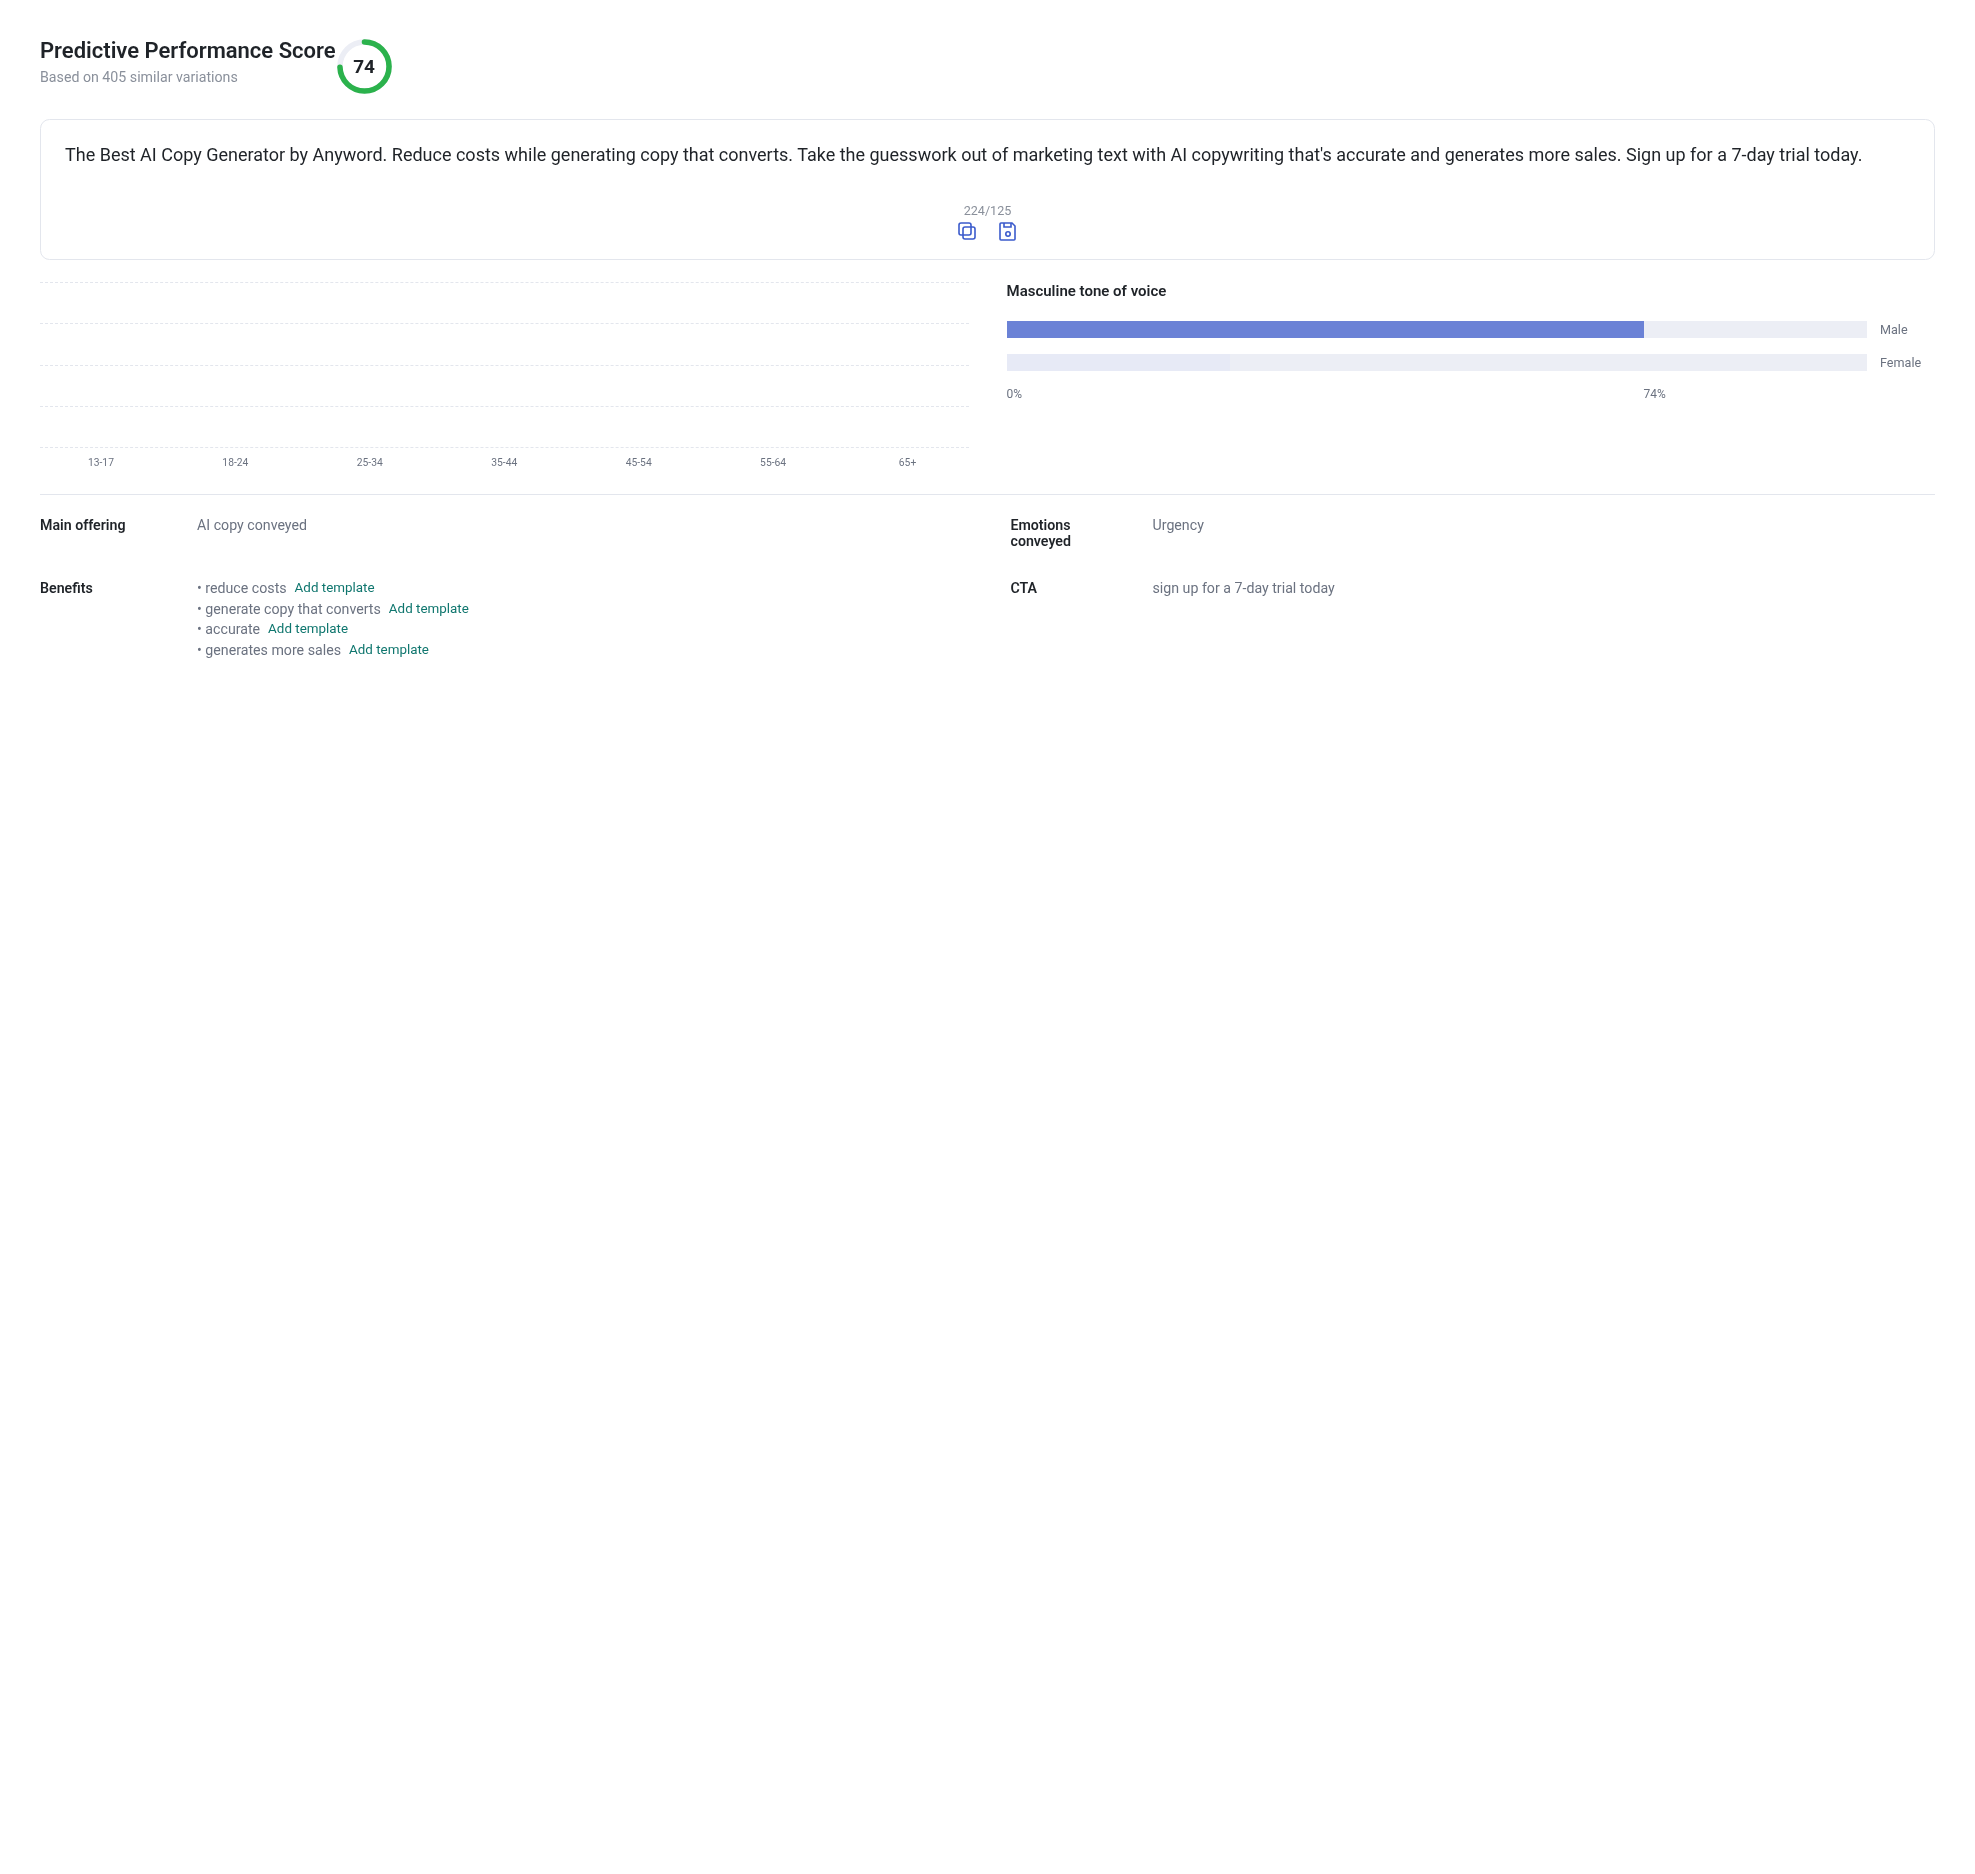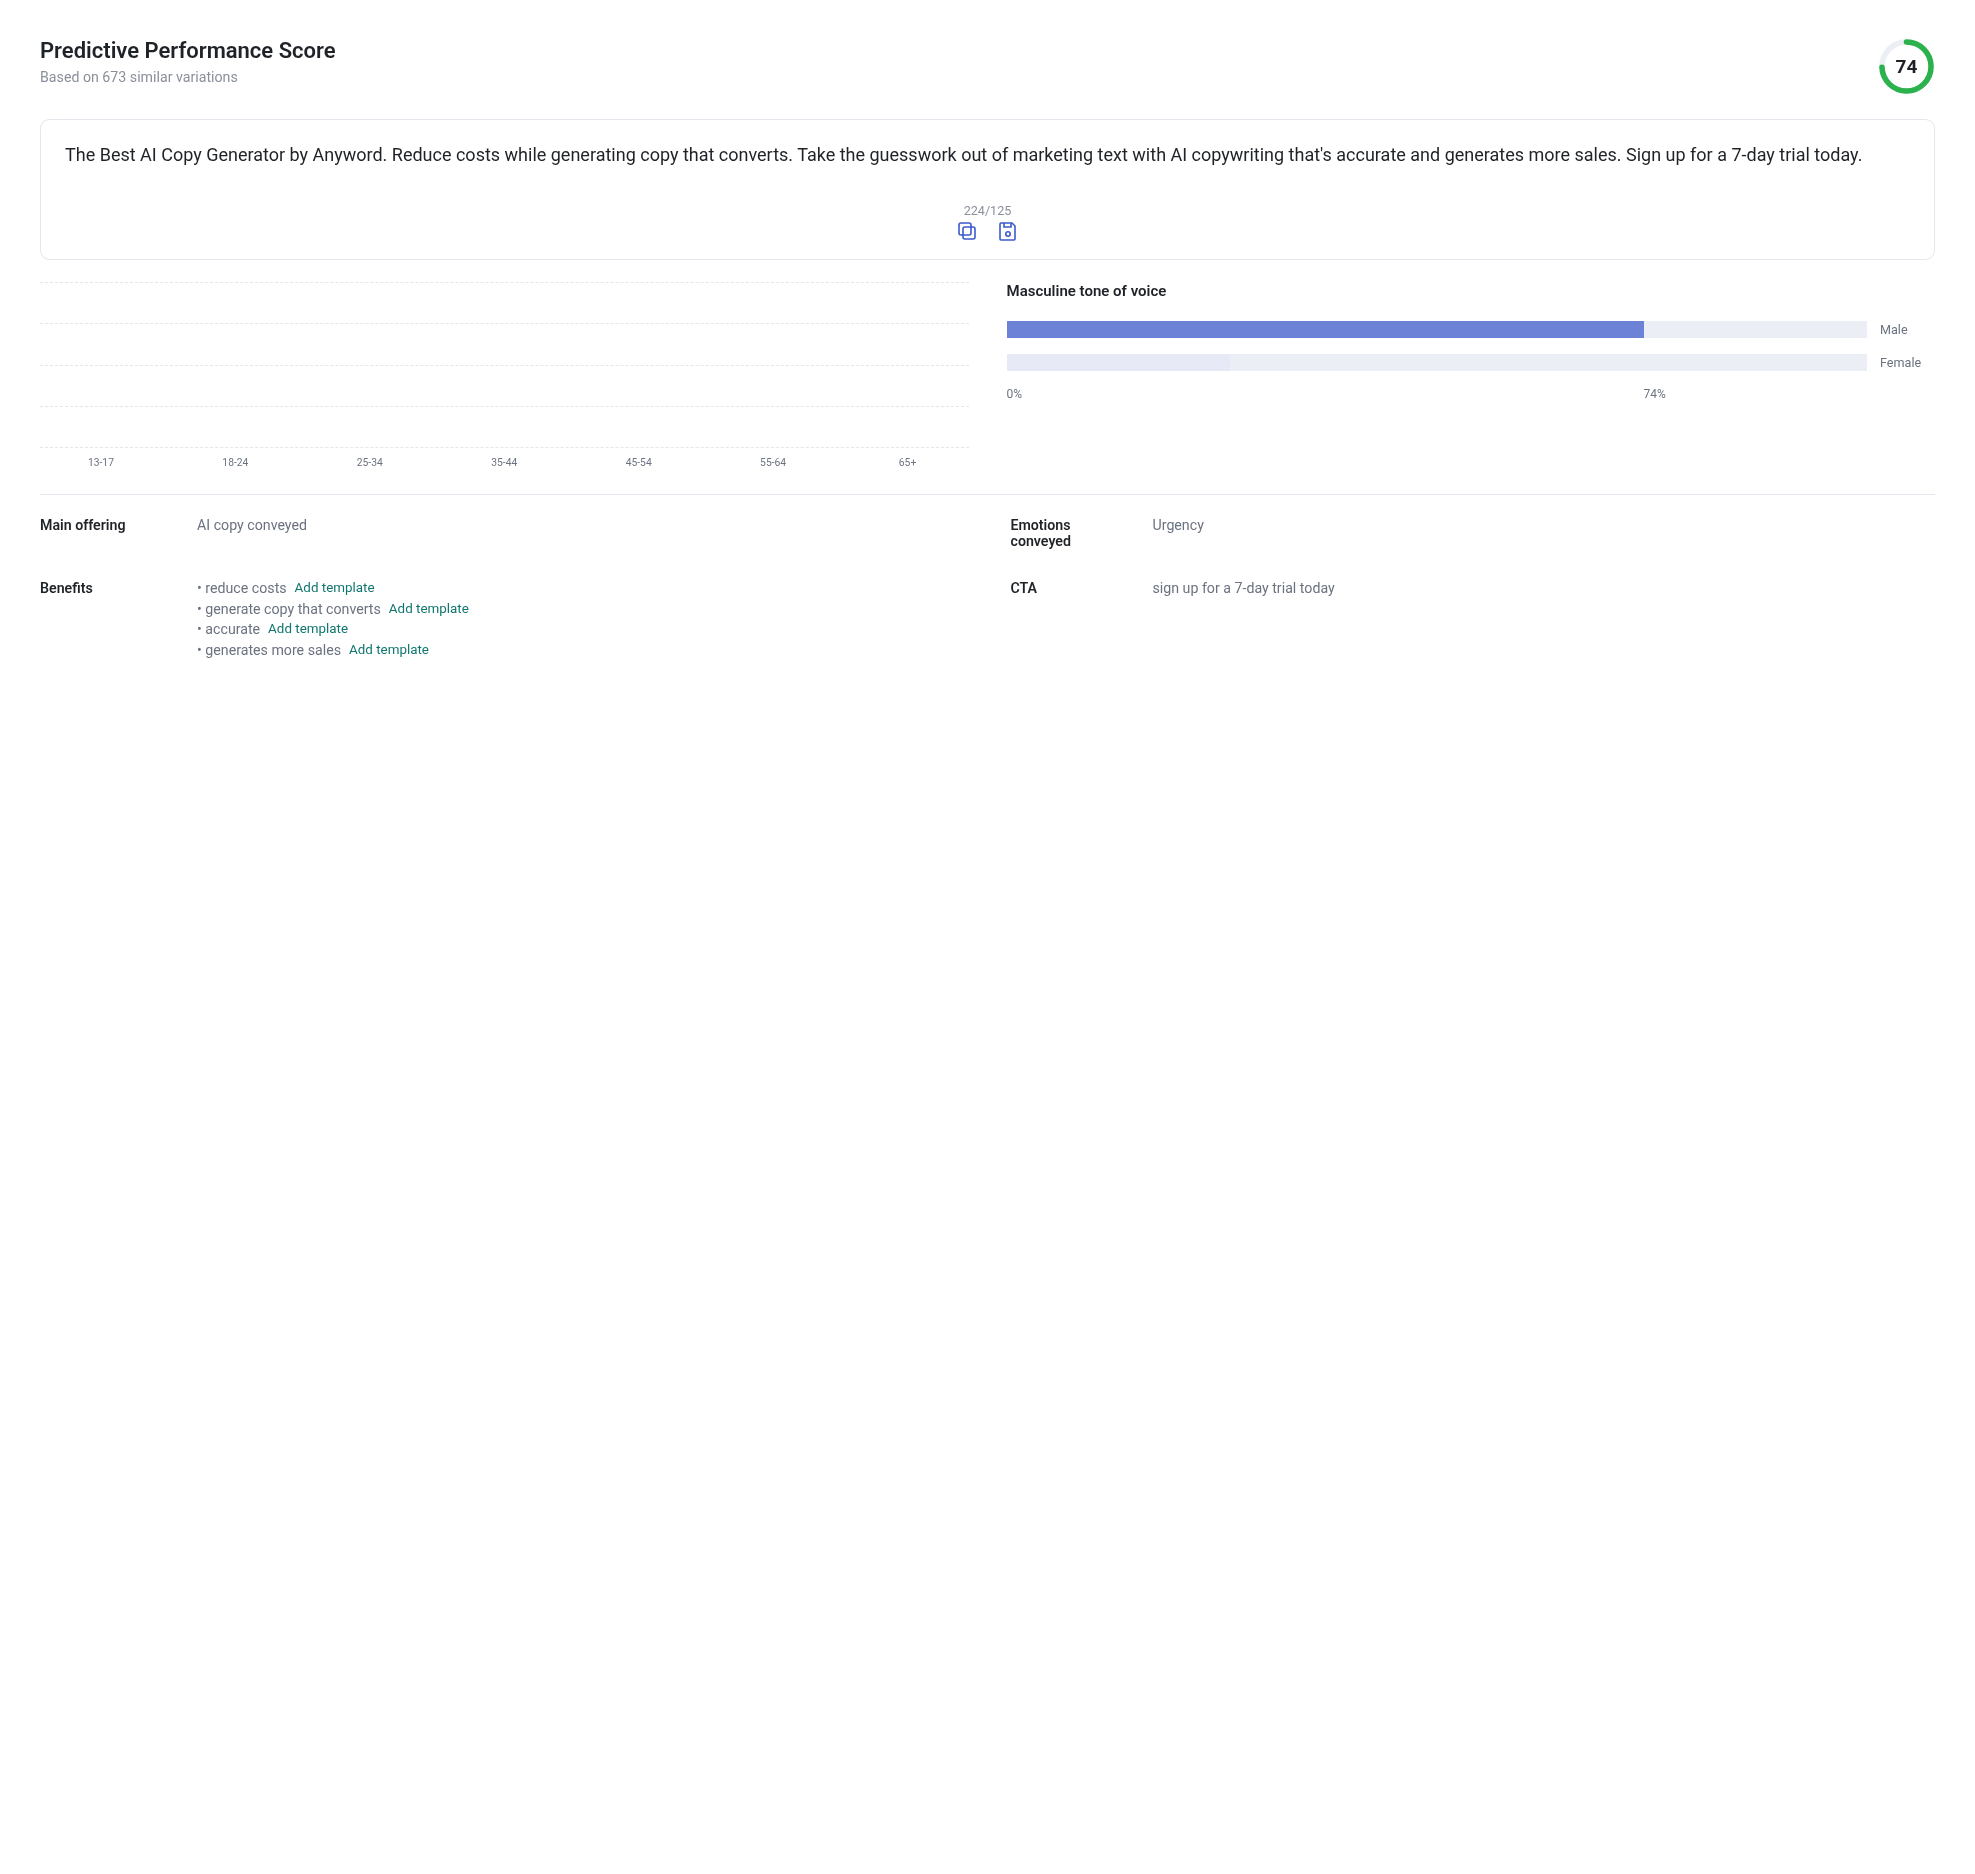--- a/index.html
+++ b/index.html
@@ -4,21 +4,21 @@
 <style>
   * { box-sizing: border-box; margin: 0; padding: 0; }
   body {
     font-family: -apple-system, BlinkMacSystemFont, "Segoe UI", Roboto, Helvetica, Arial, sans-serif;
     background: #fff;
     color: #1f2328;
     padding: 38px 40px;
   }
   .header {
     display: flex;
-    justify-content: space-between;
+    justify-content: flex-start;
     align-items: flex-start;
     margin-bottom: 24px;
   }
   .header-left { max-width: 80%; }
   .title {
     font-size: 22px;
     font-weight: 600;
     color: #1f2328;
     margin-bottom: 6.3px;
   }
@@ -196,21 +196,21 @@
     cursor: pointer;
     white-space: nowrap;
   }
 </style>
 </head>
 <body>
 
 <div class="header">
   <div class="header-left">
     <div class="title">Predictive Performance Score</div>
-    <div class="subtitle">Based on 673 similar variations</div>
+    <div class="subtitle">Based on 405 similar variations</div>
   </div>
   <div class="score-ring">
     <svg width="57" height="57" viewBox="0 0 72 72">
       <circle cx="36" cy="36" r="31" stroke="#eceef5" stroke-width="7" fill="none"></circle>
       <circle id="score-arc" cx="36" cy="36" r="31" stroke="#2bb24c" stroke-width="7" fill="none" stroke-linecap="round" stroke-dasharray="144.1362709466997 194.77874452256717"></circle>
     </svg>
     <div class="score-text">74</div>
   </div>
 </div>
 

